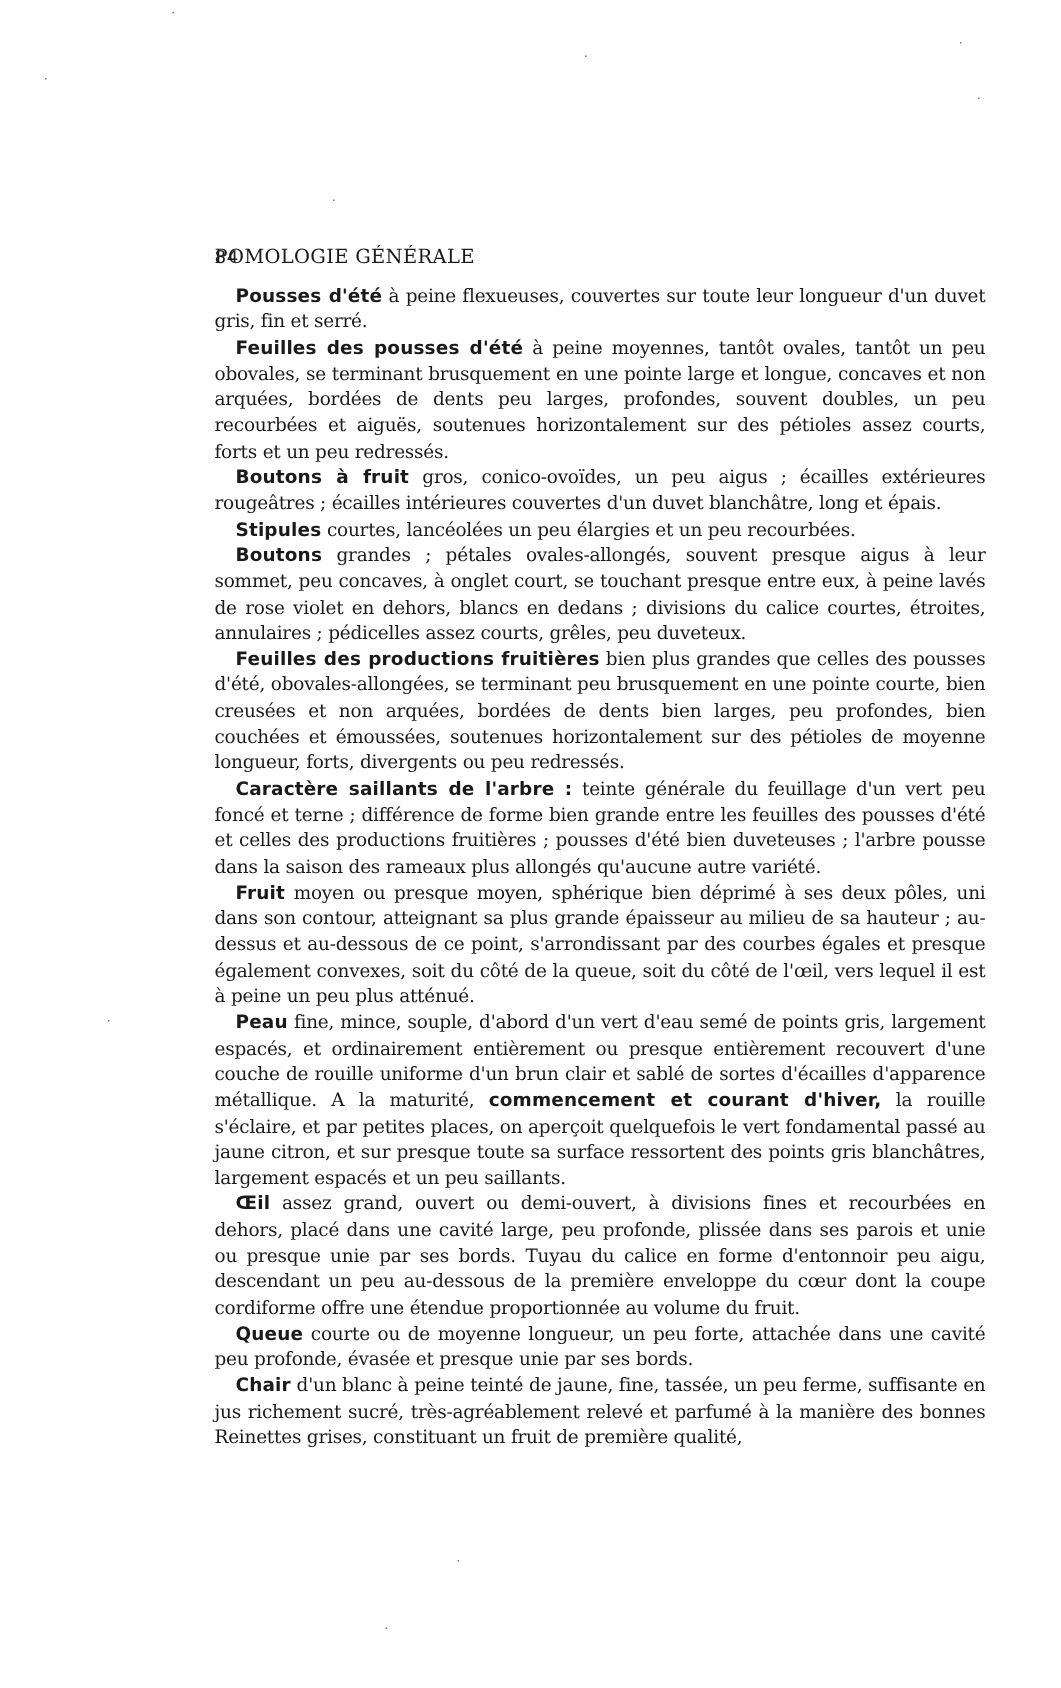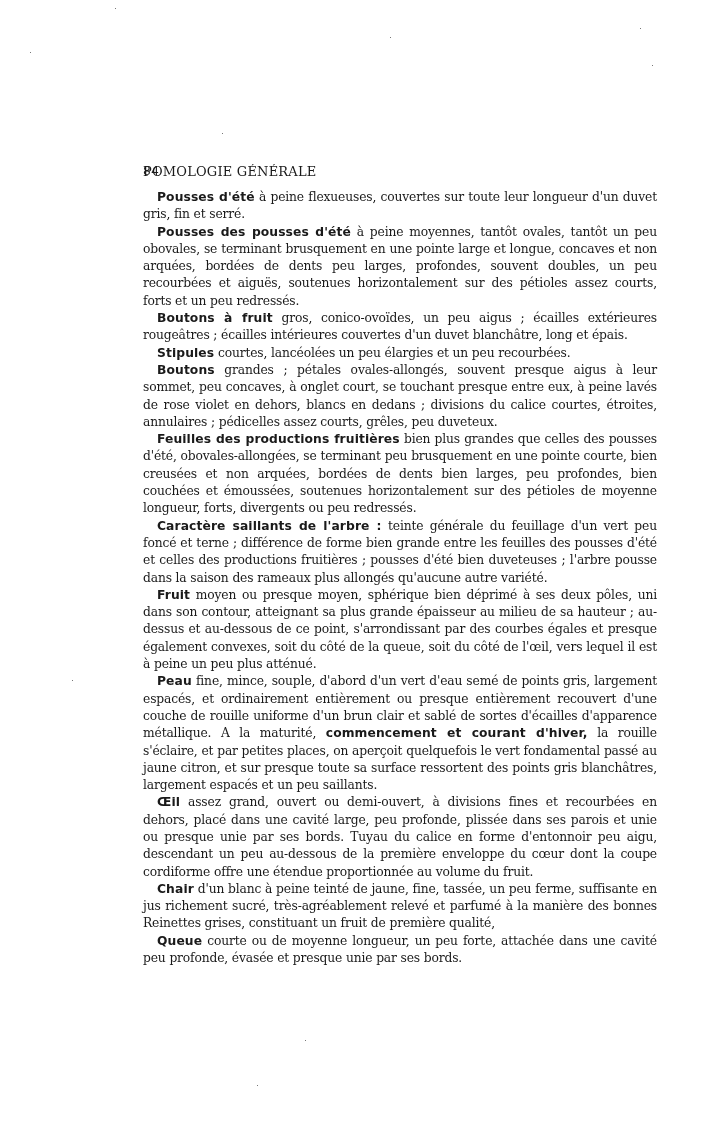--- a/index.html
+++ b/index.html
@@ -38,24 +38,24 @@
 <div class="speck" style="left:305px;top:1040px"></div>
 <div class="speck" style="left:257px;top:1085px"></div>
 
 <div class="page">
   <div class="running-head">
     <span class="running-title">POMOLOGIE GÉNÉRALE</span>
     <span class="page-number">84</span>
   </div>
 
   <p class="para"><span class="term">Pousses d'été</span><span> à peine flexueuses, couvertes sur toute leur longueur d'un duvet gris, fin et serré.</span></p>
-  <p class="para"><span class="term">Pousses des pousses d'été</span><span> à peine moyennes, tantôt ovales, tantôt un peu obovales, se terminant brusquement en une pointe large et longue, concaves et non arquées, bordées de dents peu larges, profondes, souvent doubles, un peu recourbées et aiguës, soutenues horizontalement sur des pétioles assez courts, forts et un peu redressés.</span></p>
+  <p class="para"><span class="term">Feuilles des pousses d'été</span><span> à peine moyennes, tantôt ovales, tantôt un peu obovales, se terminant brusquement en une pointe large et longue, concaves et non arquées, bordées de dents peu larges, profondes, souvent doubles, un peu recourbées et aiguës, soutenues horizontalement sur des pétioles assez courts, forts et un peu redressés.</span></p>
   <p class="para"><span class="term">Boutons à fruit</span><span> gros, conico-ovoïdes, un peu aigus ; écailles extérieures rougeâtres ; écailles intérieures couvertes d'un duvet blanchâtre, long et épais.</span></p>
   <p class="para"><span class="term">Stipules</span><span> courtes, lancéolées un peu élargies et un peu recourbées.</span></p>
   <p class="para"><span class="term">Boutons</span><span> grandes ; pétales ovales-allongés, souvent presque aigus à leur sommet, peu concaves, à onglet court, se touchant presque entre eux, à peine lavés de rose violet en dehors, blancs en dedans ; divisions du calice courtes, étroites, annulaires ; pédicelles assez courts, grêles, peu duveteux.</span></p>
   <p class="para"><span class="term">Feuilles des productions fruitières</span><span> bien plus grandes que celles des pousses d'été, obovales-allongées, se terminant peu brusquement en une pointe courte, bien creusées et non arquées, bordées de dents bien larges, peu profondes, bien couchées et émoussées, soutenues horizontalement sur des pétioles de moyenne longueur, forts, divergents ou peu redressés.</span></p>
   <p class="para"><span class="term">Caractère saillants de l'arbre :</span><span> teinte générale du feuillage d'un vert peu foncé et terne ; différence de forme bien grande entre les feuilles des pousses d'été et celles des productions fruitières ; pousses d'été bien duveteuses ; l'arbre pousse dans la saison des rameaux plus allongés qu'aucune autre variété.</span></p>
   <p class="para"><span class="term">Fruit</span><span> moyen ou presque moyen, sphérique bien déprimé à ses deux pôles, uni dans son contour, atteignant sa plus grande épaisseur au milieu de sa hauteur ; au-dessus et au-dessous de ce point, s'arrondissant par des courbes égales et presque également convexes, soit du côté de la queue, soit du côté de l'œil, vers lequel il est à peine un peu plus atténué.</span></p>
   <p class="para"><span class="term">Peau</span><span> fine, mince, souple, d'abord d'un vert d'eau semé de points gris, largement espacés, et ordinairement entièrement ou presque entièrement recouvert d'une couche de rouille uniforme d'un brun clair et sablé de sortes d'écailles d'apparence métallique. A la maturité, </span><span class="term">commencement et courant d'hiver,</span><span> la rouille s'éclaire, et par petites places, on aperçoit quelquefois le vert fondamental passé au jaune citron, et sur presque toute sa surface ressortent des points gris blanchâtres, largement espacés et un peu saillants.</span></p>
   <p class="para"><span class="term">Œil</span><span> assez grand, ouvert ou demi-ouvert, à divisions fines et recourbées en dehors, placé dans une cavité large, peu profonde, plissée dans ses parois et unie ou presque unie par ses bords. Tuyau du calice en forme d'entonnoir peu aigu, descendant un peu au-dessous de la première enveloppe du cœur dont la coupe cordiforme offre une étendue proportionnée au volume du fruit.</span></p>
+  <p class="para"><span class="term">Queue</span><span> courte ou de moyenne longueur, un peu forte, attachée dans une cavité peu profonde, évasée et presque unie par ses bords.</span></p>
   <p class="para"><span class="term">Chair</span><span> d'un blanc à peine teinté de jaune, fine, tassée, un peu ferme, suffisante en jus richement sucré, très-agréablement relevé et parfumé à la manière des bonnes Reinettes grises, constituant un fruit de première qualité,</span></p>
-  <p class="para"><span class="term">Queue</span><span> courte ou de moyenne longueur, un peu forte, attachée dans une cavité peu profonde, évasée et presque unie par ses bords.</span></p>
 </div>
 
 </body></html>

